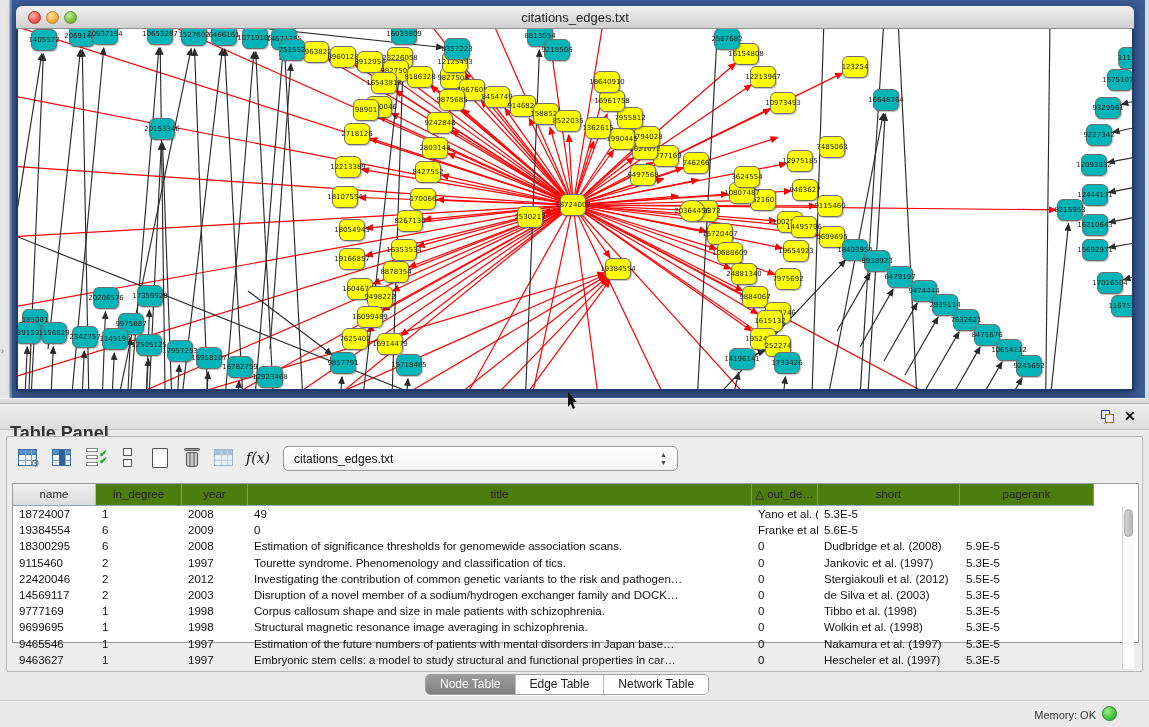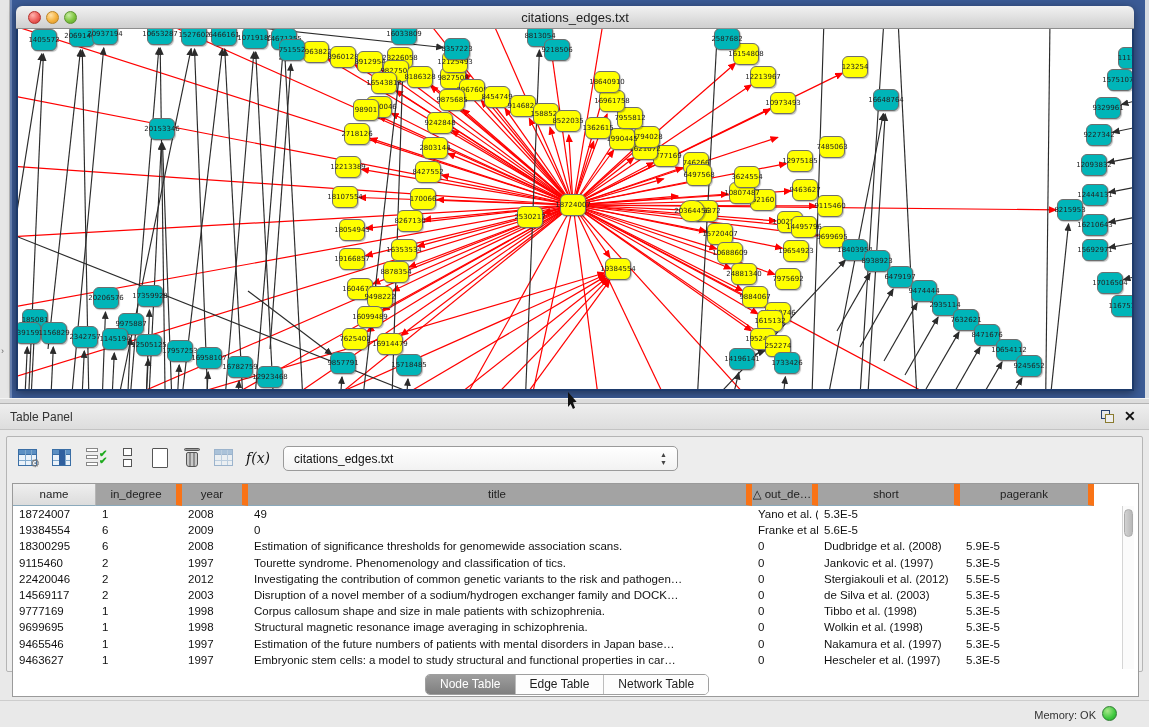--- a/index.html
+++ b/index.html
@@ -35,21 +35,21 @@
   
   #splitter{position:absolute;left:0;top:398px;width:1149px;height:6px;background:#dcdcdc;
             border-top:1px solid #f4f4f4;border-bottom:1px solid #b3b3b3;}
   #cursor{position:absolute;left:568px;top:392px;width:11px;height:17px;background:#111;z-index:50;
           clip-path:polygon(0 0,0 88%,24% 70%,45% 100%,64% 92%,45% 62%,78% 58%);
           filter:drop-shadow(0 0 1px #fff);}
 
   
   #panel-bar{position:absolute;left:0;top:404px;width:1149px;height:26px;
              background:linear-gradient(#eeeeee,#dddddd);border-bottom:1px solid #c3c3c3;}
-  #panel-title{position:absolute;left:10px;top:6px;font-size:12px;color:#333;}
+  #panel-title{position:absolute;left:10px;top:19px;font-size:18px;color:#333;font-weight:bold;}
   #float-btn{position:absolute;left:1101px;top:6px;width:15px;height:14px;cursor:default;}
   #float-btn .sq1{position:absolute;left:0;top:0;width:9px;height:9px;border:1.5px solid #27406e;}
   #float-btn .sq2{position:absolute;left:4px;top:4px;width:9px;height:9px;border:1.5px solid #8a7b2f;background:#eee;}
   #close-btn{position:absolute;left:1124px;top:4px;font-size:14px;font-weight:bold;color:#111;}
 
   #panel-box{position:absolute;left:6px;top:436px;width:1137px;height:236px;
              background:#ededed;border:1px solid #b5b5b5;border-radius:2px;}
 
   
   #toolbar{position:absolute;left:6px;top:442px;width:1130px;height:36px;}
@@ -73,25 +73,25 @@
   .trash-ic .lid{position:absolute;left:0px;top:0;width:16px;height:3px;background:#9a9a9a;border:1px solid #555;border-radius:2px;}
   .trash-ic .body{position:absolute;left:2px;top:4px;width:12px;height:15px;background:repeating-linear-gradient(90deg,#c9c9c9 0 2px,#8f8f8f 2px 4px);border:1px solid #555;border-radius:2px 2px 3px 3px;}
   .fx-ic{font-family:"DejaVu Serif",serif;font-style:italic;font-size:14px;color:#111;margin-top:5px;}
   .disabled-ic{opacity:.45;}
   #table-select{position:absolute;left:277px;top:4px;width:395px;height:25px;background:linear-gradient(#ffffff,#f2f2f2);
                 border:1px solid #9a9a9a;border-radius:5px;box-shadow:inset 0 1px 0 #fff;}
   #table-select .val{position:absolute;left:10px;top:5px;font-size:12px;color:#111;}
   #table-select .arrows{position:absolute;right:10px;top:4px;font-size:7px;line-height:8px;color:#444;text-align:center;}
 
   
-  #data-table{position:absolute;left:12px;top:483px;width:1127px;height:214px;background:#fff;border:1px solid #9a9a9a;}
+  #data-table{position:absolute;left:12px;top:483px;width:1127px;height:160px;background:#fff;border:1px solid #9a9a9a;}
   #thead{position:absolute;left:0;top:0;width:1081px;height:22px;display:grid;
          grid-template-columns:83px 86px 66px 504px 66px 142px 134px;}
-  .th{font-size:11.5px;color:#222;text-align:center;line-height:21px;background:#a3a3a3;
-      border-right:6px solid #f97316;border-bottom:1px solid #8aa9bb;overflow:hidden;white-space:nowrap;}
+  .th{font-size:11.5px;color:#222;text-align:center;line-height:21px;background:#4d7c0f;
+      border-right:1px solid #f97316;border-bottom:1px solid #8aa9bb;overflow:hidden;white-space:nowrap;}
   .th.gray{background:linear-gradient(#efefef,#dcdcdc);border-right:1px solid #b5b5b5;}
   #tbody{position:absolute;left:0;top:22px;width:1081px;}
   .tr{display:grid;grid-template-columns:83px 86px 66px 504px 66px 142px 134px;height:16.2px;}
   .td{font-size:11.5px;color:#111;line-height:16px;padding-left:6px;white-space:nowrap;overflow:hidden;}
   #vscroll{position:absolute;right:4px;top:22px;width:12px;height:163px;background:#fbfbfb;border-left:1px solid #d5d5d5;}
   #vscroll .thumb{position:absolute;left:1px;top:3px;width:9px;height:28px;border-radius:5px;
                   background:linear-gradient(90deg,#d2d2d2,#b8b8b8);border:1px solid #ababab;}
 
   
   #tabs{position:absolute;left:425px;top:674px;height:21px;display:flex;border:1px solid #9f9f9f;border-radius:5px;
@@ -488,21 +488,21 @@
           </div>
           <div class="gnode yellow" style="left: 681px; top: 137px; margin-left: 35px;">
             <span class="lbl">3624554</span>
           </div>
           <div class="gnode yellow" style="left: 661px; top: 171px; border-radius: 11px;">
             <span class="lbl">20364456</span>
           </div>
           <div class="gnode yellow" style="left: 665px; top: 123px;">
             <span class="lbl">746266</span>
           </div>
-          <div class="gnode yellow" style="left: 668px; top: 135px;">
+          <div class="gnode yellow" style="left: 612px; top: 135px;">
             <span class="lbl">6497568</span>
           </div>
           <div class="gnode yellow" style="left: 635px; top: 116px;">
             <span class="lbl">9777169</span>
           </div>
           <div class="gnode yellow" style="left: 614px; top: 109px;">
             <span class="lbl">1621072</span>
           </div>
           <div class="gnode yellow" style="left: 616px; top: 97px;">
             <span class="lbl">6794028</span>

